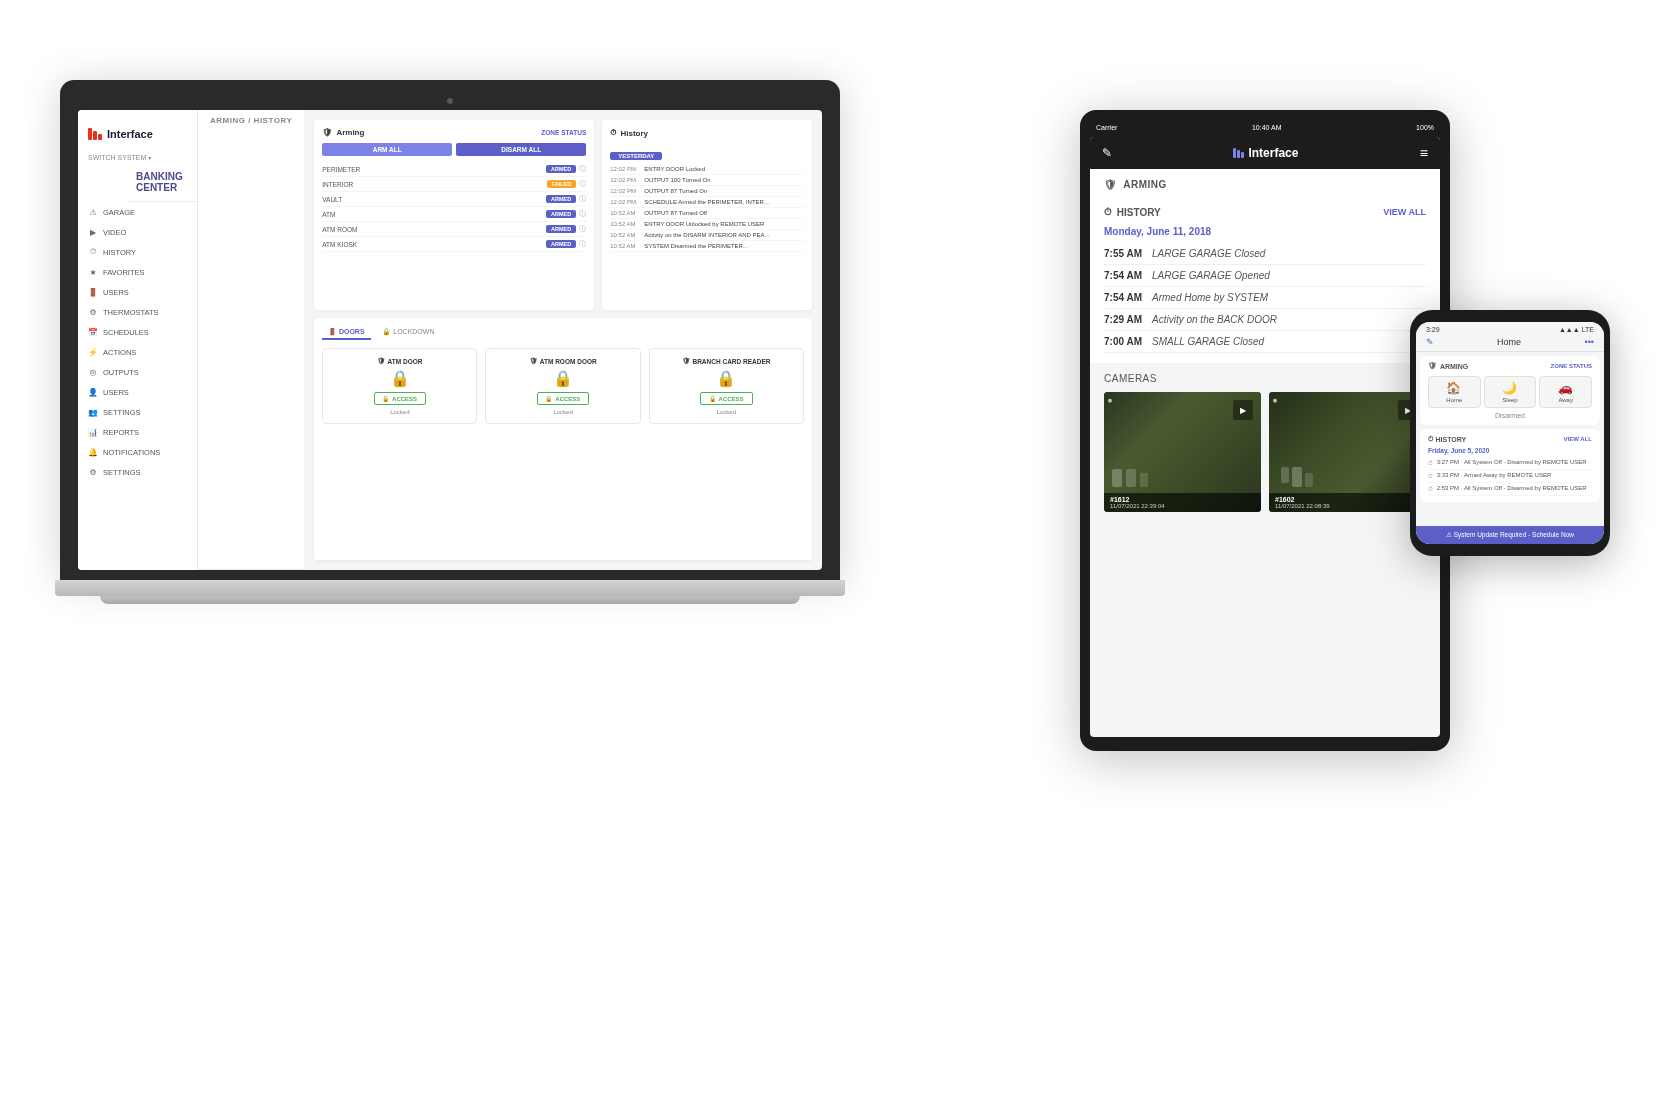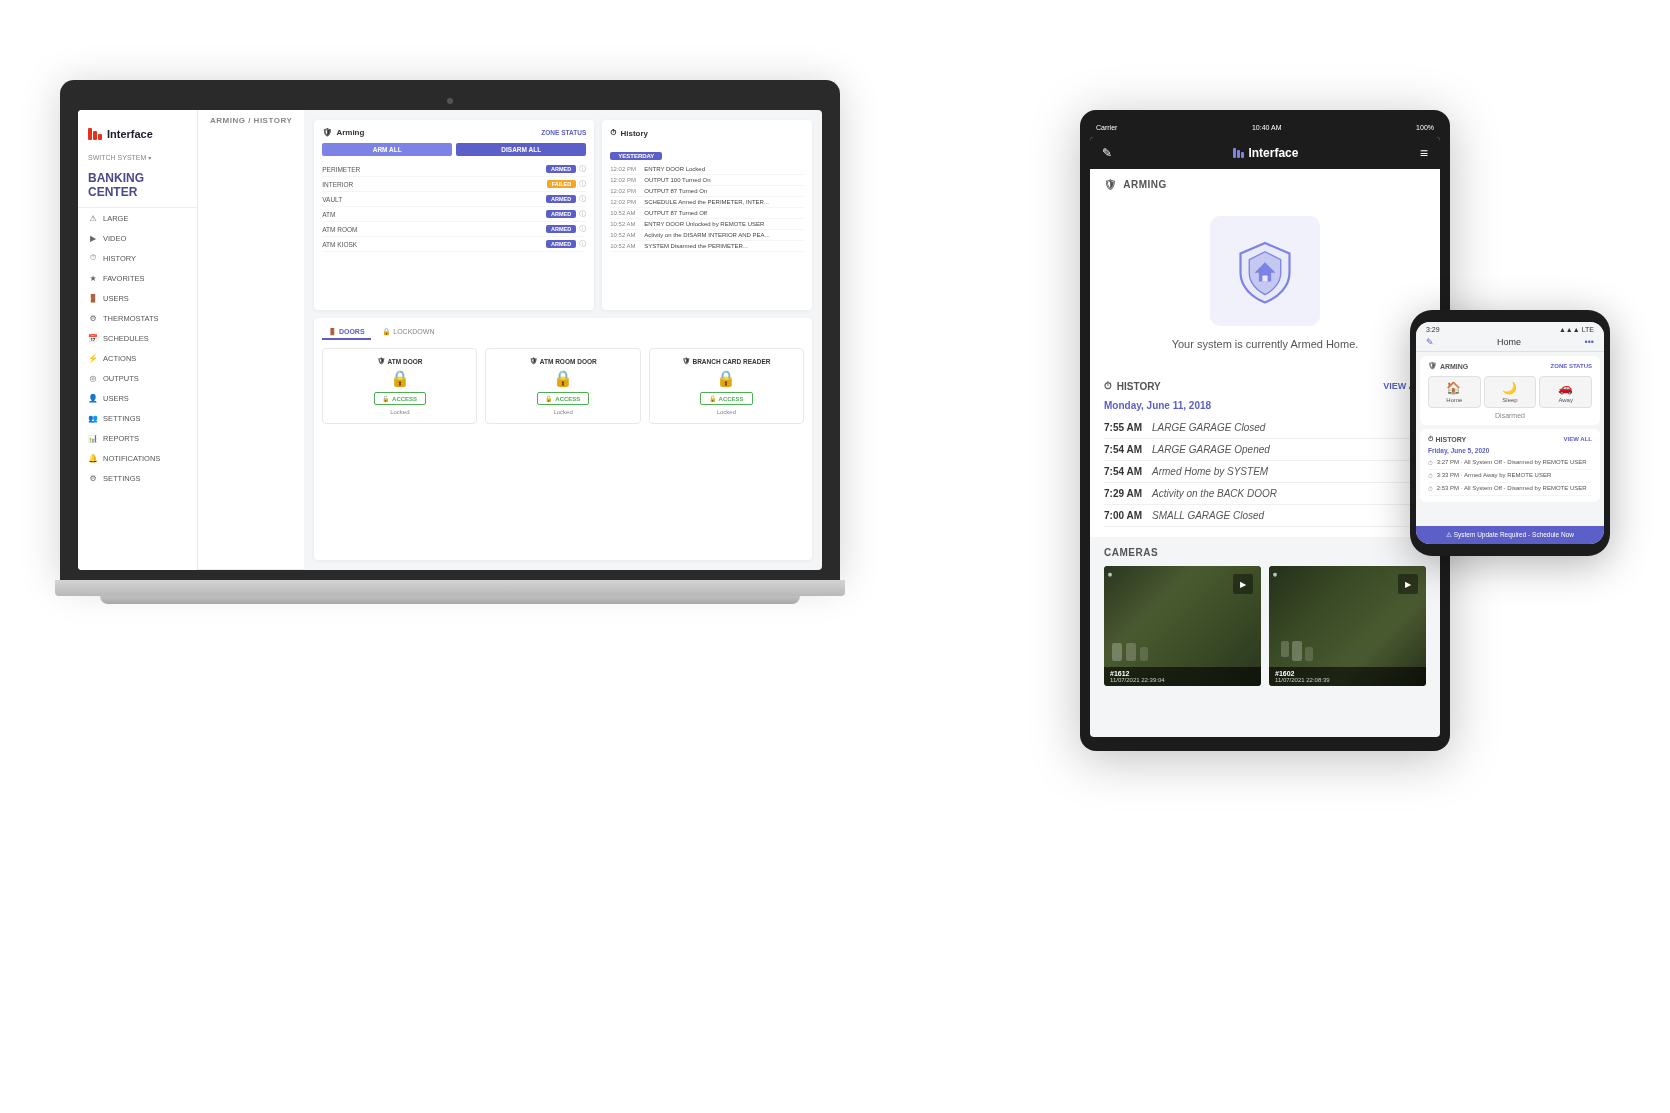--- a/index.html
+++ b/index.html
@@ -97,25 +97,26 @@
     .switch-system {
       font-size: 7px;
       color: #888;
       padding: 2px 10px 6px;
       display: flex;
       align-items: center;
       gap: 2px;
     }
     .switch-system::after { content: '▾'; font-size: 6px; }
     .banking-center {
-      font-size: 12px;
+      font-size: 10px;
       font-weight: 700;
       color: #4a4a8a;
       padding: 4px 10px 8px;
       border-bottom: 1px solid #eee;
+      margin-left: 48px;
     }
     .sidebar-nav {
       flex: 1;
       overflow: hidden;
     }
     .nav-item {
       display: flex;
       align-items: center;
       gap: 5px;
       padding: 5px 10px;
@@ -468,21 +469,21 @@
     }
     .t-hist-time { color: #333; font-weight: 600; width: 48px; flex-shrink: 0; }
     .t-hist-desc { color: #555; flex: 1; font-style: italic; }
 
     .cameras-section {
       padding: 10px 14px;
       background: #f4f5f7;
     }
     .cameras-title {
       font-size: 10px;
-      font-weight: 700;
+      font-weight: 400;
       color: #555;
       margin-bottom: 8px;
       letter-spacing: 0.5px;
     }
     .camera-thumbs {
       display: flex;
       gap: 8px;
     }
     .camera-thumb {
       flex: 1;
@@ -675,21 +676,21 @@
               <div class="logo-bar logo-bar-2"></div>
               <div class="logo-bar logo-bar-3"></div>
             </div>
             <span class="logo-text">Interface</span>
           </div>
           <div class="switch-system">SWITCH SYSTEM</div>
           <div class="banking-center">BANKING CENTER</div>
           <div class="sidebar-nav">
             <div class="nav-item">
                 <span class="nav-icon">⚠</span>
-                <span>LARGE</span>
+                <span>GARAGE</span>
               </div>
             <div class="nav-item">
                 <span class="nav-icon">▶</span>
                 <span>VIDEO</span>
               </div>
             <div class="nav-item">
                 <span class="nav-icon">⏱</span>
                 <span>HISTORY</span>
               </div>
             <div class="nav-item">
@@ -881,34 +882,20 @@
           </div>
           <span class="tablet-menu-icon">≡</span>
         </div>
 
         <div class="tablet-content">
           <div class="tablet-section-title">
             <span>🛡</span>
             <span>ARMING</span>
           </div>
 
-          <div class="arming-hero">
-            <div class="shield-icon-large">
-              <svg class="shield-svg" viewBox="0 0 80 80" fill="none" xmlns="http://www.w3.org/2000/svg">
-                <path d="M40 8 L68 20 L68 42 C68 58 55 70 40 76 C25 70 12 58 12 42 L12 20 Z" fill="#e8eaf8" stroke="#7c83e5" stroke-width="2.5"></path>
-                <path d="M40 18 L58 27 L58 42 C58 53 50 62 40 67 C30 62 22 53 22 42 L22 27 Z" fill="#c5c8f0" stroke="#7c83e5" stroke-width="1.5"></path>
-                <path d="M36 28 L28 36 M28 36 C26 38 26 42 28 44 L36 52 M36 52 C38 54 42 54 44 52 L52 44 M52 44 C54 42 54 38 52 36 L44 28 M44 28 C42 26 38 26 36 28 Z" stroke="#7c83e5" stroke-width="0" fill="none"></path>
-
-                <rect x="33" y="40" width="14" height="12" rx="1" fill="#7c83e5"></rect>
-                <polygon points="40,30 28,42 52,42" fill="#7c83e5"></polygon>
-                <rect x="37" y="45" width="6" height="7" rx="1" fill="#e8eaf8"></rect>
-              </svg>
-            </div>
-            <div class="arming-status-text">Your system is currently Armed Home.</div>
-          </div>
 
           <div class="tablet-history-section">
             <div class="tablet-history-header">
               <div class="tablet-history-title">
                 <span>⏱</span>
                 <span>HISTORY</span>
               </div>
               <span class="view-all-link">VIEW ALL</span>
             </div>
             <div class="history-date">Monday, June 11, 2018</div>

